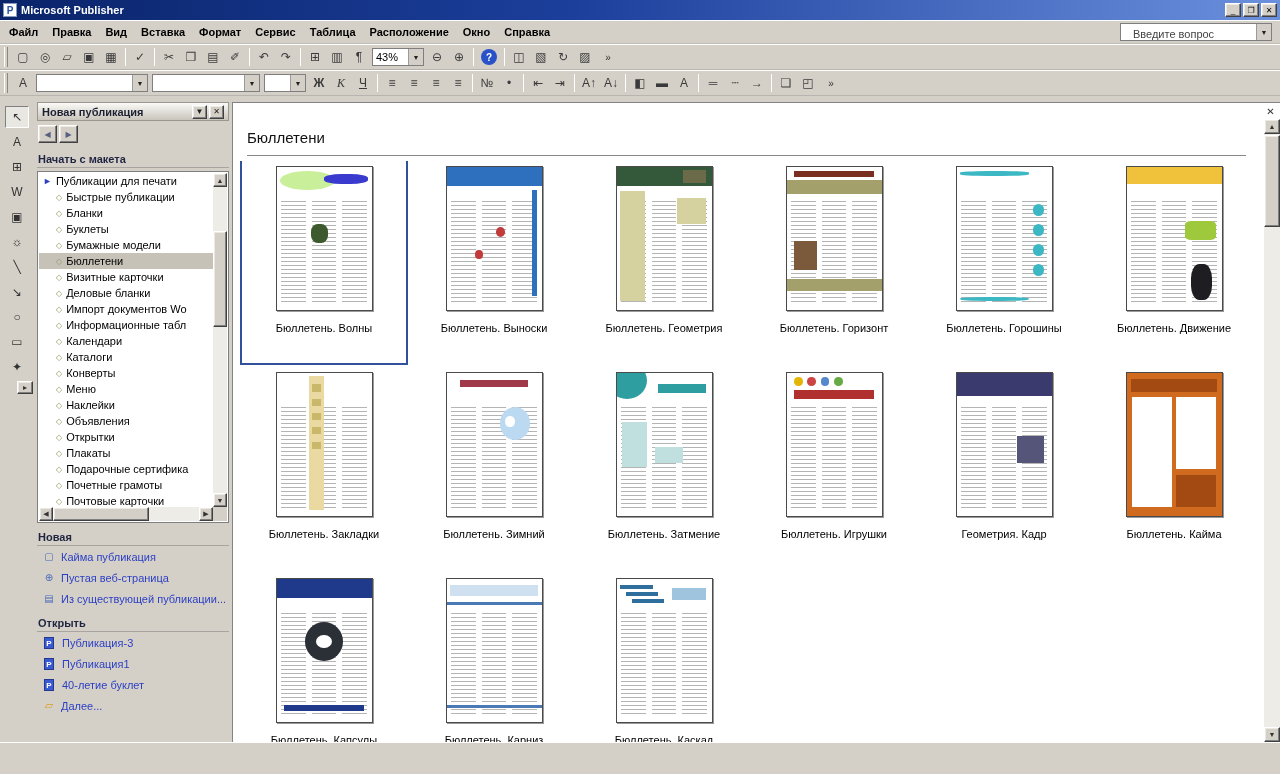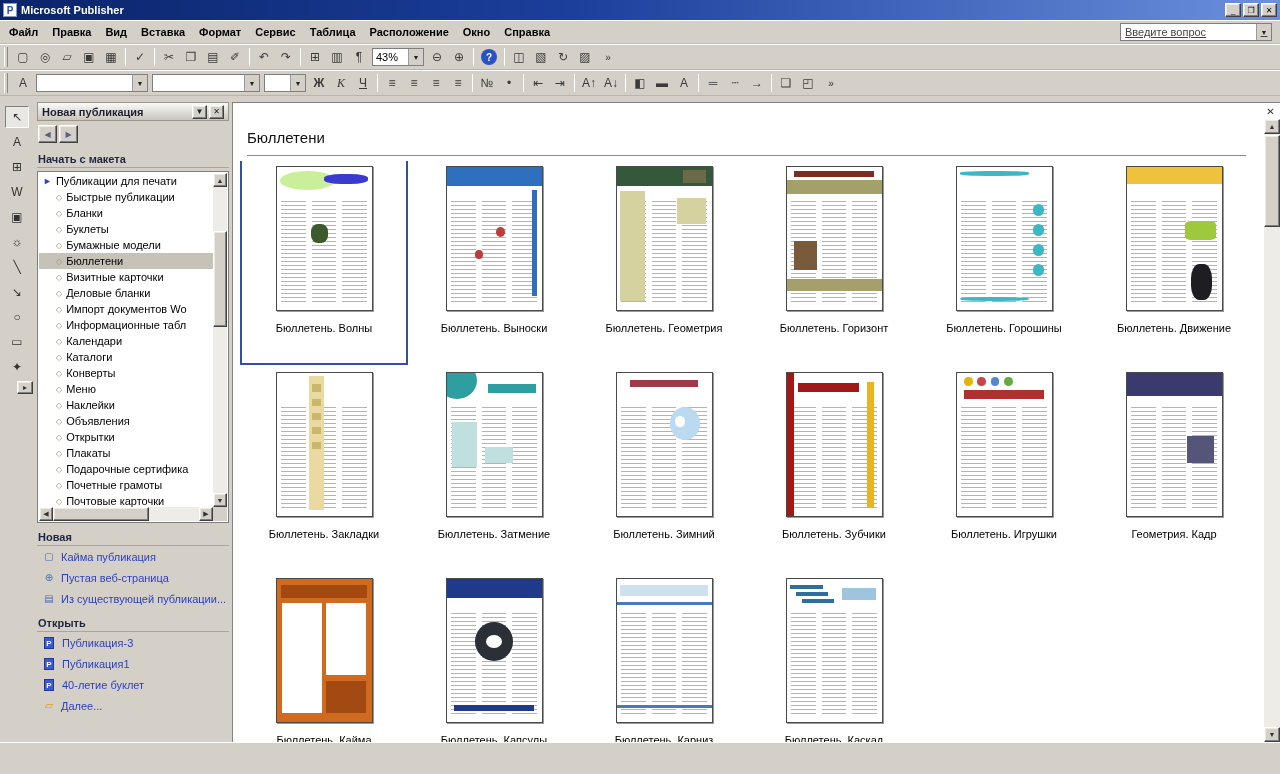--- a/index.html
+++ b/index.html
@@ -18,21 +18,21 @@
              display:flex; align-items:center; justify-content:center; margin-right:4px; border:1px solid #8899bb; }
   .wtitle { font-weight:bold; font-size:11px; }
   .capbtns { margin-left:auto; display:flex; }
   .cap-btn { width:16px; height:14px; margin-left:2px; font-size:8px; color:#000;
              display:flex; align-items:center; justify-content:center; }
 
   
   .menubar { height:24px; display:flex; align-items:center; padding:0 2px; border-top:1px solid #fff; border-bottom:1px solid #c0bdb4; }
   .menu-item { padding:4px 7px; white-space:nowrap;font-weight:bold; }
   .question { margin-left:auto; margin-right:6px; width:152px; height:18px; background:#fff; border:1px solid #7F7F7F;
-              display:flex; align-items:center; padding-left:4px; color:#444;text-decoration:underline; }
+              display:flex; align-items:flex-end; padding-left:12px; color:#444; }
   .carrow { margin-left:auto; width:15px; height:100%; background:#D4D0C8; display:flex; align-items:center;
             justify-content:center; font-size:7px; border-left:1px solid #9A9A9A; color:#222; }
 
   
   .toolbar { height:26px; display:flex; align-items:center; padding:0 2px; border-top:1px solid #fff; border-bottom:1px solid #b8b5ae; }
   .grip { width:4px; height:20px; margin:0 4px 0 2px; border-left:1px solid #fff; border-right:1px solid #8A877F; }
   .tbtn { min-width:22px; height:20px; display:flex; align-items:center; justify-content:center;
           font-size:12px; color:#3A3A3A; padding:0 2px; white-space:nowrap; }
   .tbtn.help { min-width:16px; width:16px; height:16px; border-radius:50%; background:#2A52C8; color:#fff;
                font-weight:bold; font-size:10px; margin:0 4px; }
@@ -491,48 +491,37 @@
               <div class="shape" style="left: 37%; top: 38%; width: 10%; height: 5%; background: rgb(201, 184, 106);"></div>
               <div class="shape" style="left: 37%; top: 48%; width: 10%; height: 5%; background: rgb(201, 184, 106);"></div>
             </div>
             <div class="tlabel">Бюллетень. Закладки</div>
           </div>
           <div class="cell">
             <div class="thumb">
               <div class="tcol" style="left: 5%;"></div>
               <div class="tcol" style="left: 37%;"></div>
               <div class="tcol" style="left: 69%;"></div>
+              <div class="shape" style="left: 14%; top: 5%; width: 72%; height: 5%; background: rgb(160, 58, 74);"></div>
+              <div class="shape" style="left: 56%; top: 24%; width: 32%; height: 23%; background: rgb(188, 217, 242); border-radius: 50%;"></div>
+              <div class="shape" style="left: 62%; top: 30%; width: 10%; height: 8%; background: rgb(255, 255, 255); border-radius: 50%;"></div>
+            </div>
+            <div class="tlabel">Бюллетень. Зимний</div>
+          </div>
+          <div class="cell">
+            <div class="thumb">
+              <div class="tcol" style="left: 5%;"></div>
+              <div class="tcol" style="left: 37%;"></div>
+              <div class="tcol" style="left: 69%;"></div>
               <div class="shape" style="left: -10%; top: -8%; width: 42%; height: 26%; background: rgb(47, 158, 160); border-radius: 50%;"></div>
               <div class="shape" style="left: 44%; top: 8%; width: 50%; height: 6%; background: rgb(47, 158, 160);"></div>
               <div class="shape" style="left: 6%; top: 34%; width: 26%; height: 32%; background: rgb(191, 224, 223);"></div>
               <div class="shape" style="left: 40%; top: 52%; width: 30%; height: 11%; background: rgb(191, 224, 223);"></div>
             </div>
             <div class="tlabel">Бюллетень. Затмение</div>
-          </div>
-          <div class="cell">
-            <div class="thumb">
-              <div class="tcol" style="left: 5%;"></div>
-              <div class="tcol" style="left: 37%;"></div>
-              <div class="tcol" style="left: 69%;"></div>
-              <div class="shape" style="left: 14%; top: 5%; width: 72%; height: 5%; background: rgb(160, 58, 74);"></div>
-              <div class="shape" style="left: 56%; top: 24%; width: 32%; height: 23%; background: rgb(188, 217, 242); border-radius: 50%;"></div>
-              <div class="shape" style="left: 62%; top: 30%; width: 10%; height: 8%; background: rgb(255, 255, 255); border-radius: 50%;"></div>
-            </div>
-            <div class="tlabel">Бюллетень. Зимний</div>
-          </div>
-          <div class="cell">
-            <div class="thumb">
-              <div class="tcol" style="left: 5%;"></div>
-              <div class="tcol" style="left: 37%;"></div>
-              <div class="tcol" style="left: 69%;"></div>
-              <div class="shape" style="left: 0%; top: 0%; width: 8%; height: 100%; background: rgb(160, 24, 24);"></div>
-              <div class="shape" style="left: 85%; top: 6%; width: 7%; height: 88%; background: rgb(232, 181, 31);"></div>
-              <div class="shape" style="left: 12%; top: 7%; width: 64%; height: 6%; background: rgb(160, 24, 24);"></div>
-            </div>
-            <div class="tlabel">Бюллетень. Зубчики</div>
           </div>
           <div class="cell">
             <div class="thumb">
               <div class="tcol" style="left: 5%;"></div>
               <div class="tcol" style="left: 37%;"></div>
               <div class="tcol" style="left: 69%;"></div>
               <div class="shape" style="left: 8%; top: 3%; width: 9%; height: 6%; background: rgb(227, 181, 5); border-radius: 50%;"></div>
               <div class="shape" style="left: 22%; top: 3%; width: 9%; height: 6%; background: rgb(204, 68, 68); border-radius: 50%;"></div>
               <div class="shape" style="left: 36%; top: 3%; width: 9%; height: 6%; background: rgb(85, 136, 204); border-radius: 50%;"></div>
               <div class="shape" style="left: 50%; top: 3%; width: 9%; height: 6%; background: rgb(102, 170, 68); border-radius: 50%;"></div>

